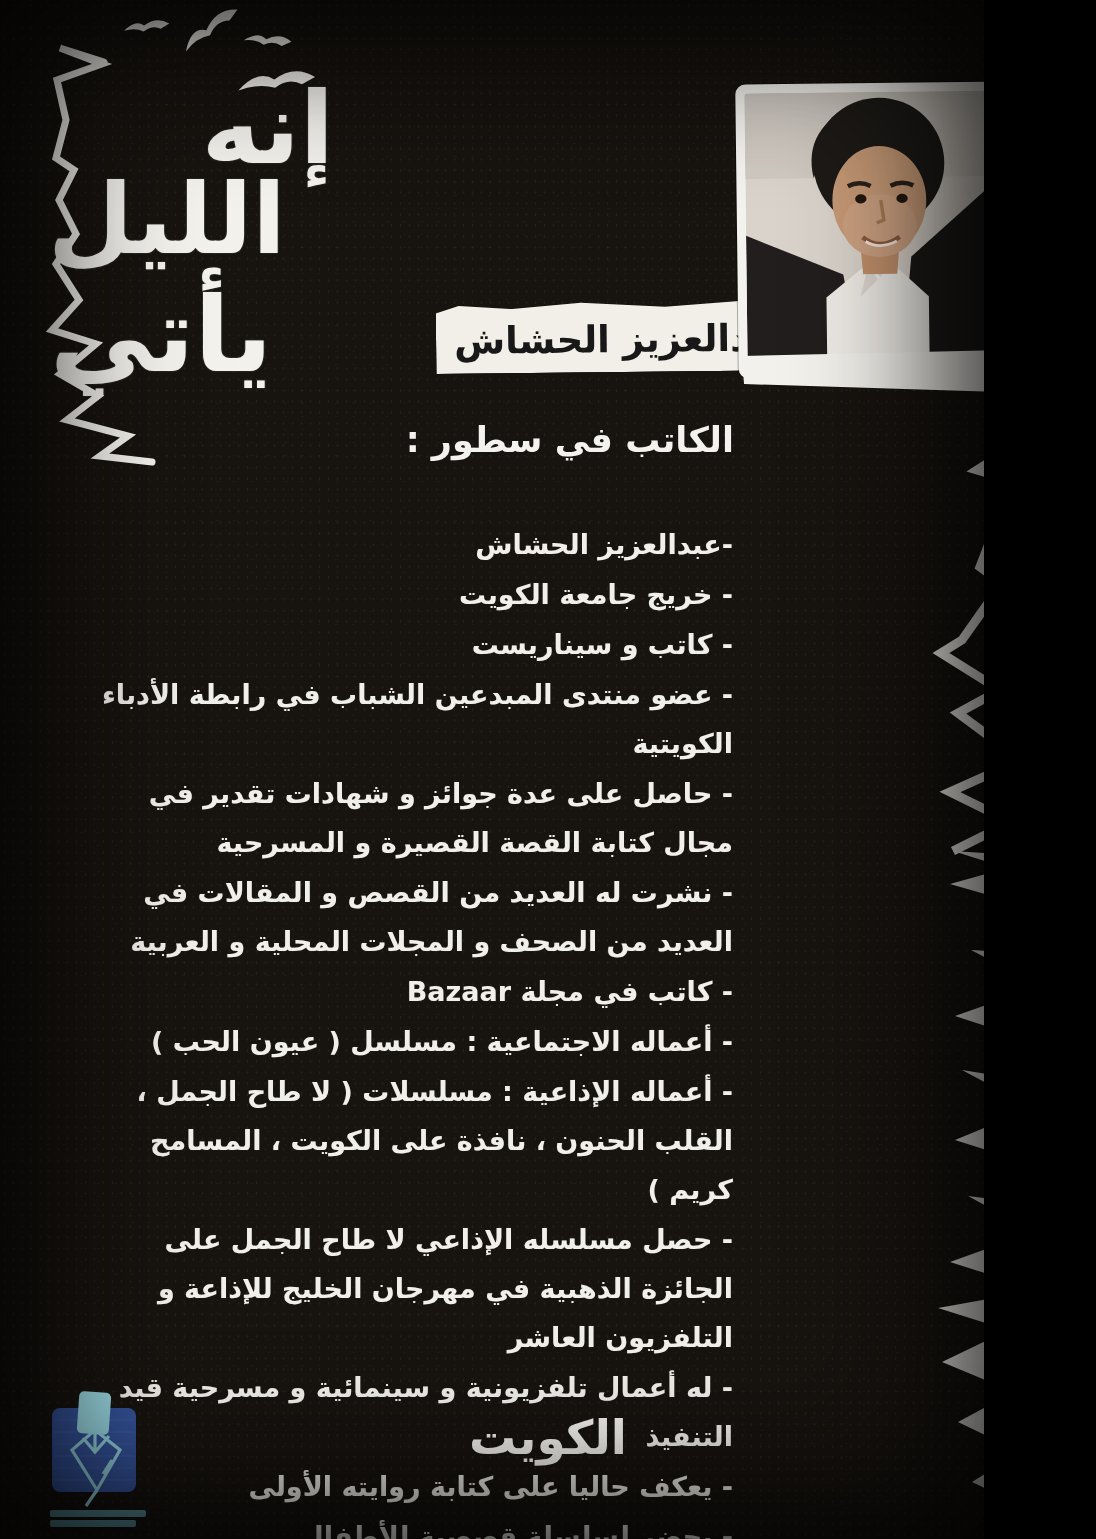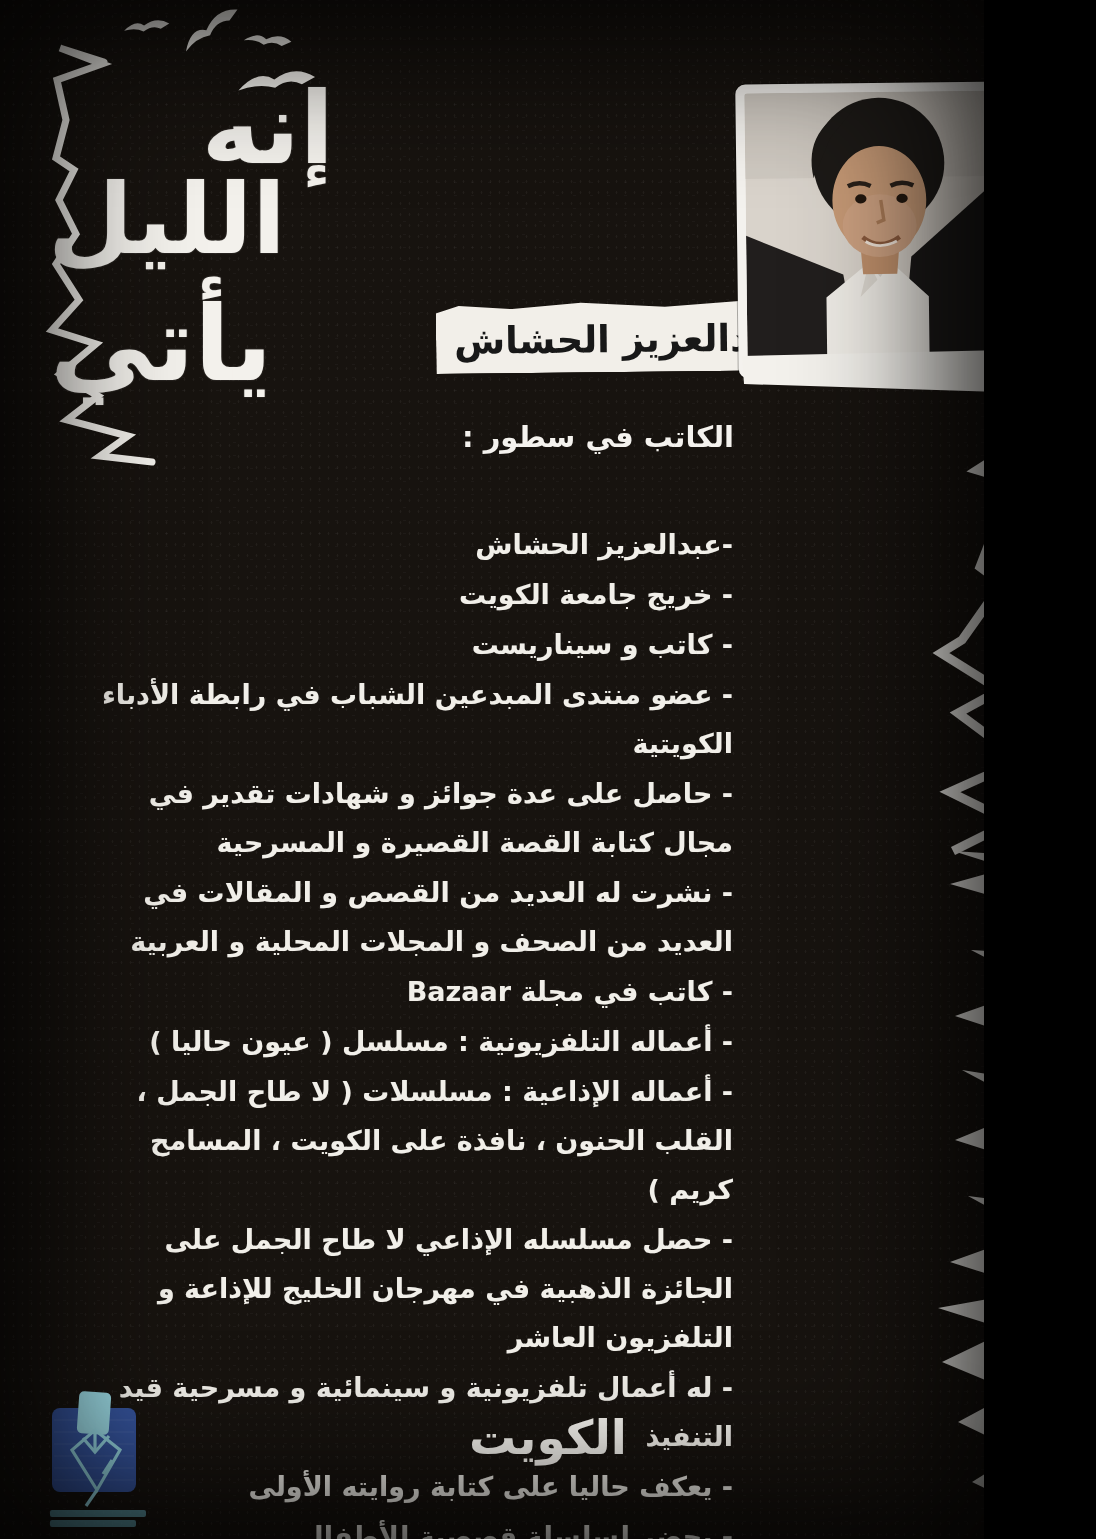--- a/index.html
+++ b/index.html
@@ -17,21 +17,21 @@
   .cover::after{
     content:"";position:absolute;inset:0;pointer-events:none;
     box-shadow:inset 0 0 140px 40px rgba(0,0,0,0.85);
   }
   
   .title{position:absolute;left:48px;top:78px;width:300px;font-weight:bold;
          color:#f3f1ec;text-shadow:0 0 2px rgba(255,255,255,.25);}
   .title .l{display:block;line-height:1.02;letter-spacing:-2px;}
   .title .l1{font-size:100px;text-align:right;padding-right:14px;}
   .title .l2{font-size:98px;text-align:left;margin-top:-10px;}
-  .title .l3{font-size:104px;text-align:left;padding-left:2px;margin-top:21px;}
+  .title .l3{font-size:104px;text-align:left;padding-left:2px;margin-top:12px;}
   
   .birds{position:absolute;left:118px;top:2px;}
   .left-tear{position:absolute;left:0;top:0;}
   .right-tear{position:absolute;left:0;top:0;pointer-events:none;}
   
   .author-band{
     position:absolute;left:436px;top:300px;width:382px;height:72px;
     background:#f2efe9;transform:rotate(-0.6deg);
     clip-path:polygon(0% 16%,6% 6%,20% 11%,38% 3%,60% 10%,82% 2%,100% 7%,100% 100%,0% 100%);
     display:flex;align-items:center;justify-content:flex-start;
@@ -43,21 +43,21 @@
   
   .photo-frame{
     position:absolute;left:737px;top:83px;width:256px;height:276px;
     background:#f4f2ee;border-radius:10px;padding:9px;transform:rotate(-0.7deg);
     box-shadow:0 0 0 1px rgba(0,0,0,.3);
   }
   .photo-frame svg{display:block;border-radius:3px;}
   
   .heading{
     position:absolute;right:250px;top:420px;direction:rtl;
-    font-size:29px;font-weight:bold;color:#f4f2ee;letter-spacing:0;
+    font-size:35px;font-weight:bold;color:#f4f2ee;letter-spacing:0;
   }
   .bio{
     position:absolute;right:251px;left:88px;top:520px;direction:rtl;
     list-style:none;margin:0;padding:0;
     font-size:27px;font-weight:bold;line-height:49px;color:#f1efe9;text-align:right;
   }
   .bio li{margin:0 0 1px 0;text-shadow:0 0 1px rgba(255,255,255,.2);}
   
   .footer{position:absolute;left:398px;top:1412px;width:300px;text-align:center;}
   .footer .place{display:block;font-size:47px;font-weight:bold;line-height:1.1;}
@@ -138,21 +138,21 @@
   <div class="heading">الكاتب في سطور :</div>
 
   <ul class="bio">
     <li>-عبدالعزيز الحشاش</li>
     <li>- خريج جامعة الكويت</li>
     <li>- كاتب و سيناريست</li>
     <li>- عضو منتدى المبدعين الشباب في رابطة الأدباء الكويتية</li>
     <li>- حاصل على عدة جوائز و شهادات تقدير في مجال كتابة القصة القصيرة و المسرحية</li>
     <li>- نشرت له العديد من القصص و المقالات في العديد من الصحف و المجلات المحلية و العربية</li>
     <li>- كاتب في مجلة Bazaar</li>
-    <li>- أعماله التلفزيونية : مسلسل ( عيون حاليا )</li>
+    <li>- أعماله الاجتماعية : مسلسل ( عيون الحب )</li>
     <li>- أعماله الإذاعية : مسلسلات ( لا طاح الجمل ، القلب الحنون ، نافذة على الكويت ، المسامح كريم )</li>
     <li>- حصل مسلسله الإذاعي لا طاح الجمل على الجائزة الذهبية في مهرجان الخليج للإذاعة و التلفزيون العاشر</li>
     <li>- له أعمال تلفزيونية و سينمائية و مسرحية قيد التنفيذ</li>
     <li>- يعكف حاليا على كتابة روايته الأولى</li>
     <li>- يحضر لسلسلة قصصية للأطفال</li>
   </ul>
 
   <div class="footer">
     <span class="place">الكويت</span>
   </div>

